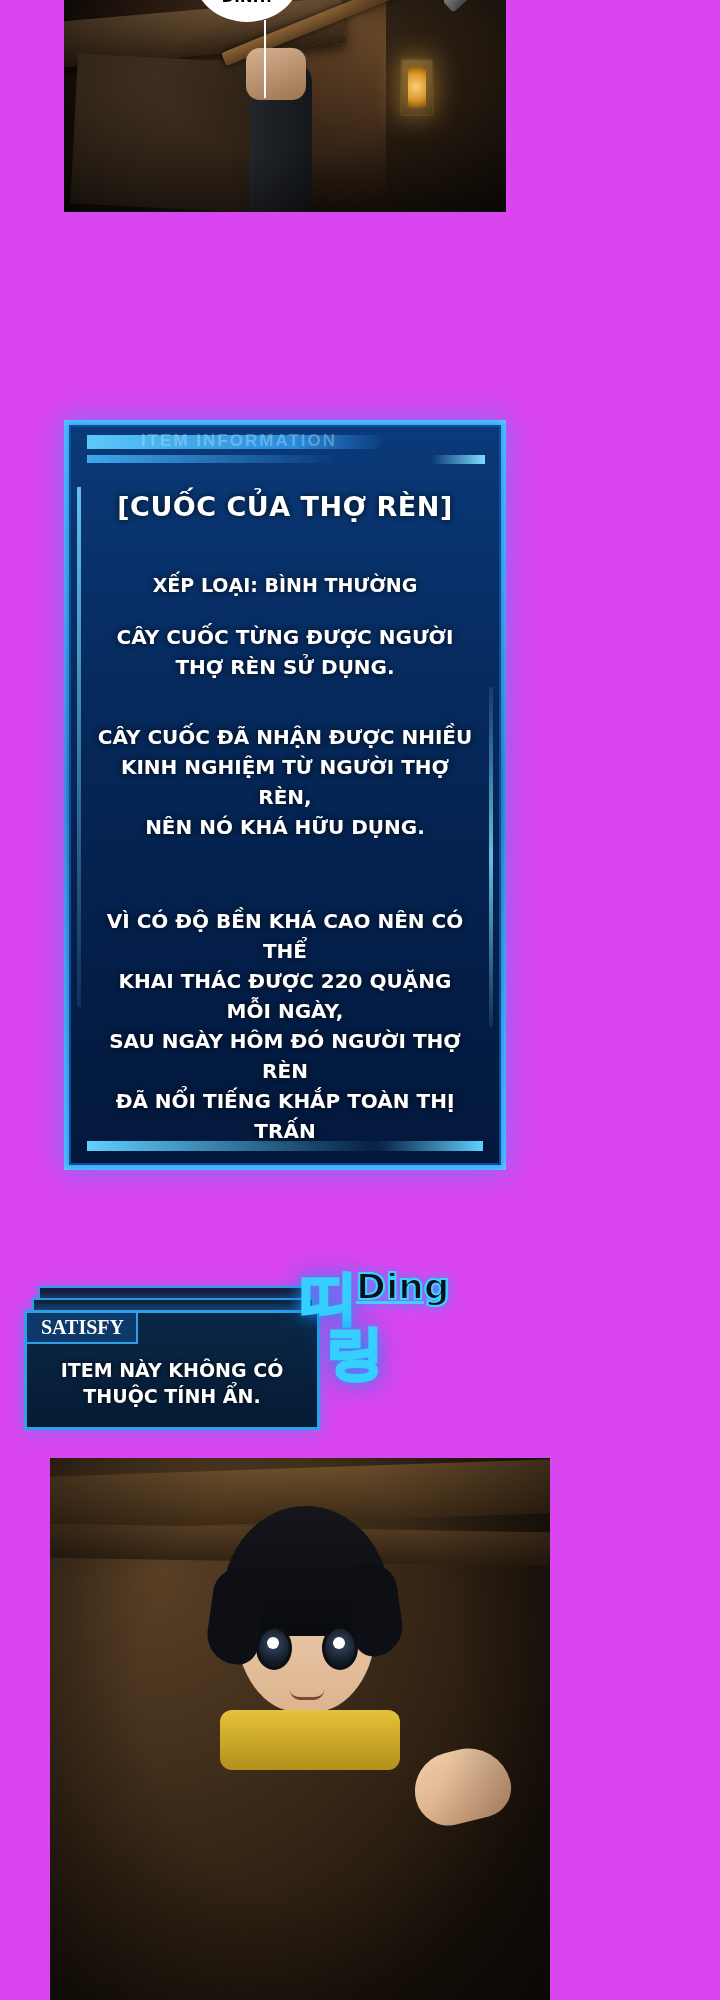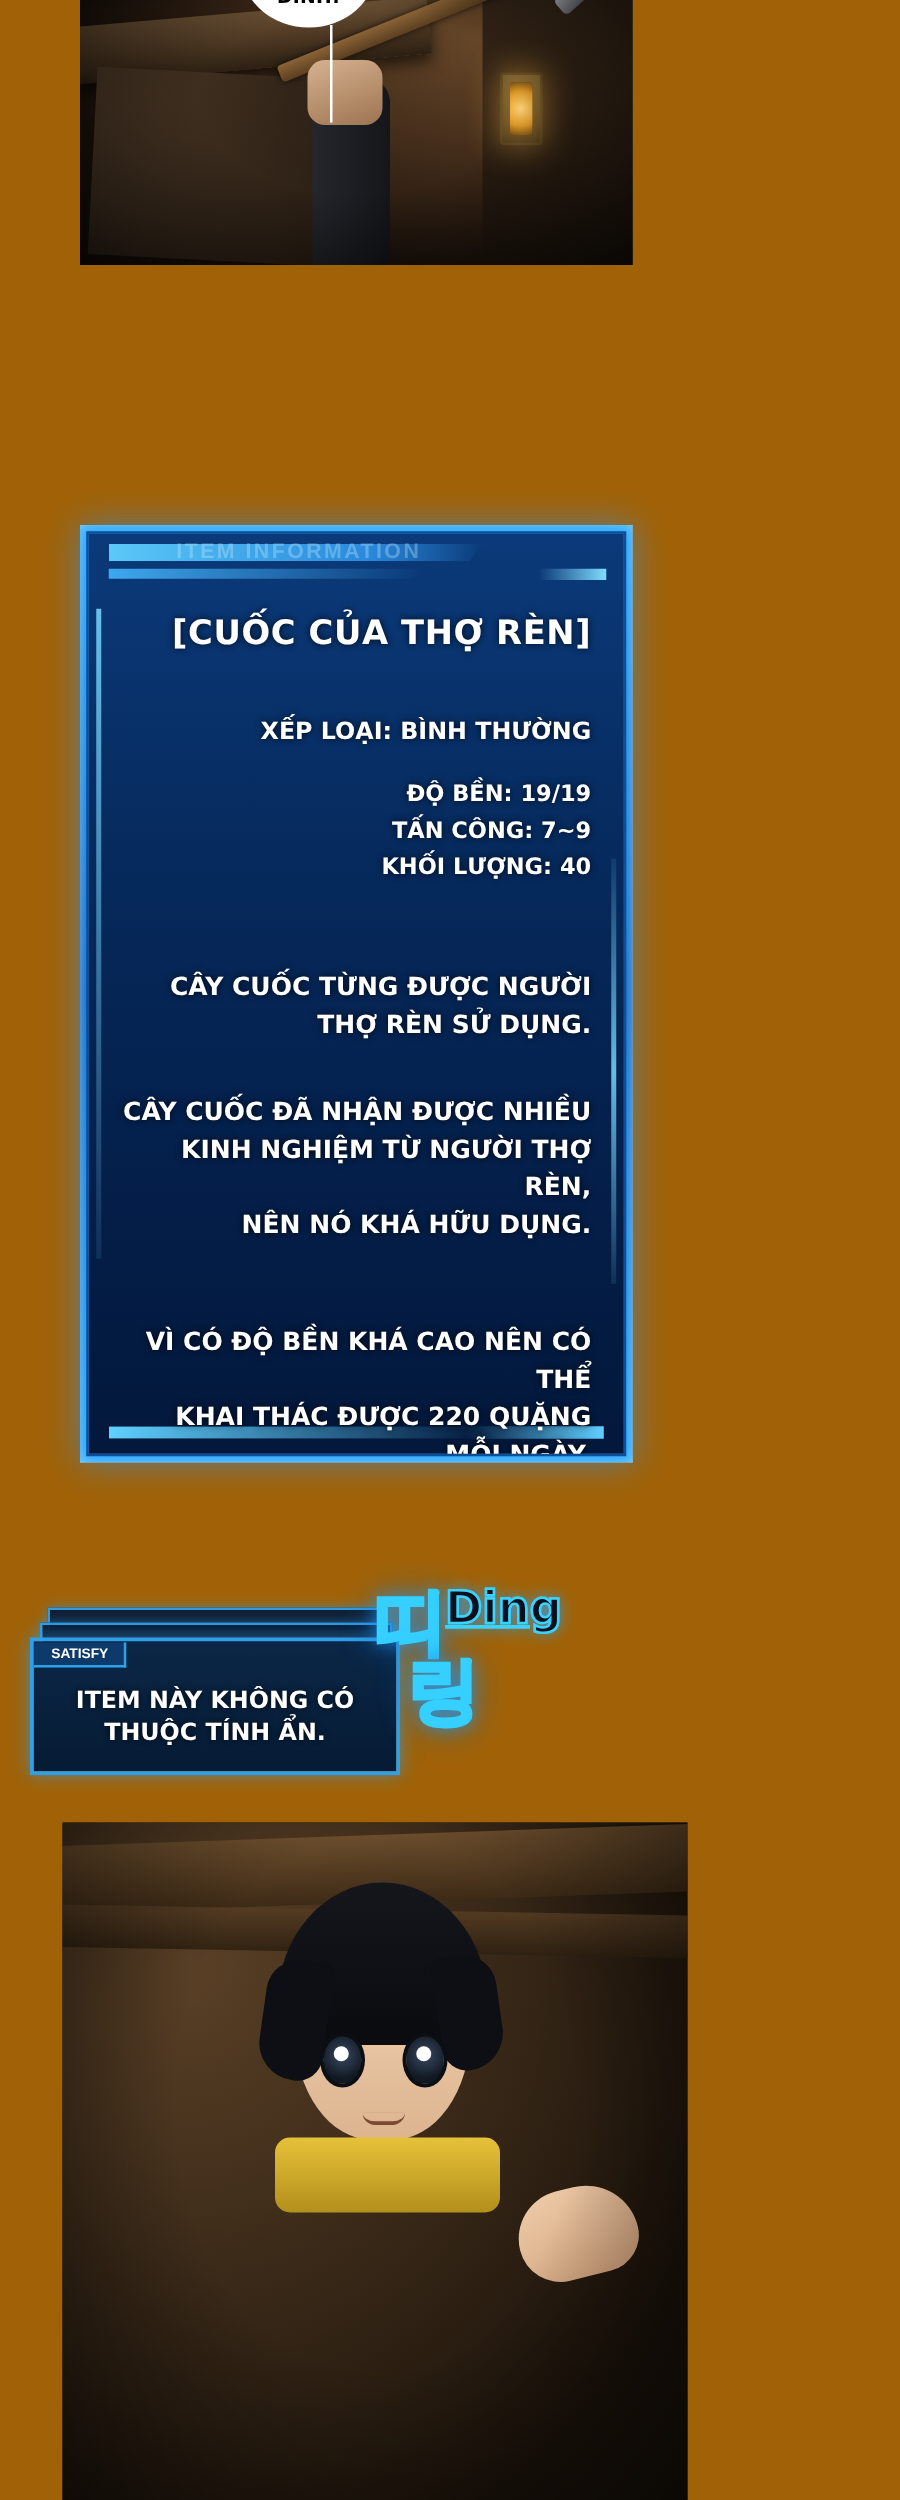--- a/index.html
+++ b/index.html
@@ -7,21 +7,21 @@
     width: 720px;
     height: 2000px;
     background: #000;
     font-family: "Liberation Sans", sans-serif;
     overflow: hidden;
   }
   .page {
     position: relative;
     width: 720px;
     height: 2000px;
-    background: #a16207;
+    background: #d946ef;
     overflow: hidden;
   }
 
   
   .panel-top {
     position: absolute;
     left: 64px;
     top: -50px;
     width: 442px;
     height: 262px;
@@ -213,21 +213,21 @@
     position: absolute;
     right: 16px; bottom: 12px;
     width: 110px; height: 10px;
     background: linear-gradient(270deg, #5fd0ff, rgba(43,140,224,0));
   }
 
   .sw-content {
     position: relative;
     z-index: 3;
     padding: 64px 26px 0;
-    text-align: right;
+    text-align: center;
     color: #fff;
     font-family: "DejaVu Sans", sans-serif;
     text-shadow: 0 0 6px rgba(0,0,0,.8);
   }
   .item-title {
     font-size: 27px;
     font-weight: 700;
     letter-spacing: .5px;
     margin-bottom: 52px;
   }
@@ -300,22 +300,22 @@
     position: absolute;
     left: 0; top: 24px;
     width: 296px;
     background: linear-gradient(180deg, #0b2747 0%, #061b34 100%);
     border: 3px solid #2f9fe8;
     box-shadow: 0 0 14px rgba(45,160,240,.6);
   }
   .toast-tab {
     display: inline-block;
     padding: 3px 12px 3px 14px;
-    font-family: Liberation Sans, sans-serif;
-    font-size: 11px;
+    font-family: Liberation Serif, serif;
+    font-size: 20px;
     font-weight: 700;
     color: #fff;
     background: #0d3a6b;
     border-bottom: 2px solid #2f9fe8;
     border-right: 2px solid #2f9fe8;
   }
   .toast-body {
     padding: 14px 21px 18px;
     text-align: center;
     font-family: "DejaVu Sans", sans-serif;
@@ -470,25 +470,20 @@
       <div class="hdr-bar"></div>
       <div class="hdr-bar2"></div>
       <div class="hdr-ghost">ITEM INFORMATION</div>
       <div class="hdr-tick"></div>
       <div class="edge-l"></div>
       <div class="edge-r"></div>
 
       <div class="sw-content">
         <div class="item-title">[CUỐC CỦA THỢ RÈN]</div>
         <div class="item-rank">XẾP LOẠI: BÌNH THƯỜNG</div>
-        <div class="stat-block">
-          <div>ĐỘ BỀN: 19/19</div>
-          <div>TẤN CÔNG: 7~9</div>
-          <div>KHỐI LƯỢNG: 40</div>
-        </div>
         <div class="desc" style="white-space: pre-line;">CÂY CUỐC TỪNG ĐƯỢC NGƯỜI
 THỢ RÈN SỬ DỤNG.</div>
         <div class="desc" style="white-space: pre-line;">CÂY CUỐC ĐÃ NHẬN ĐƯỢC NHIỀU
 KINH NGHIỆM TỪ NGƯỜI THỢ RÈN,
 NÊN NÓ KHÁ HỮU DỤNG.</div>
         <div class="desc-gap"></div>
         <div class="desc last" style="white-space: pre-line;">VÌ CÓ ĐỘ BỀN KHÁ CAO NÊN CÓ THỂ
 KHAI THÁC ĐƯỢC 220 QUẶNG MỖI NGÀY,
 SAU NGÀY HÔM ĐÓ NGƯỜI THỢ RÈN
 ĐÃ NỔI TIẾNG KHẮP TOÀN THỊ TRẤN</div>

